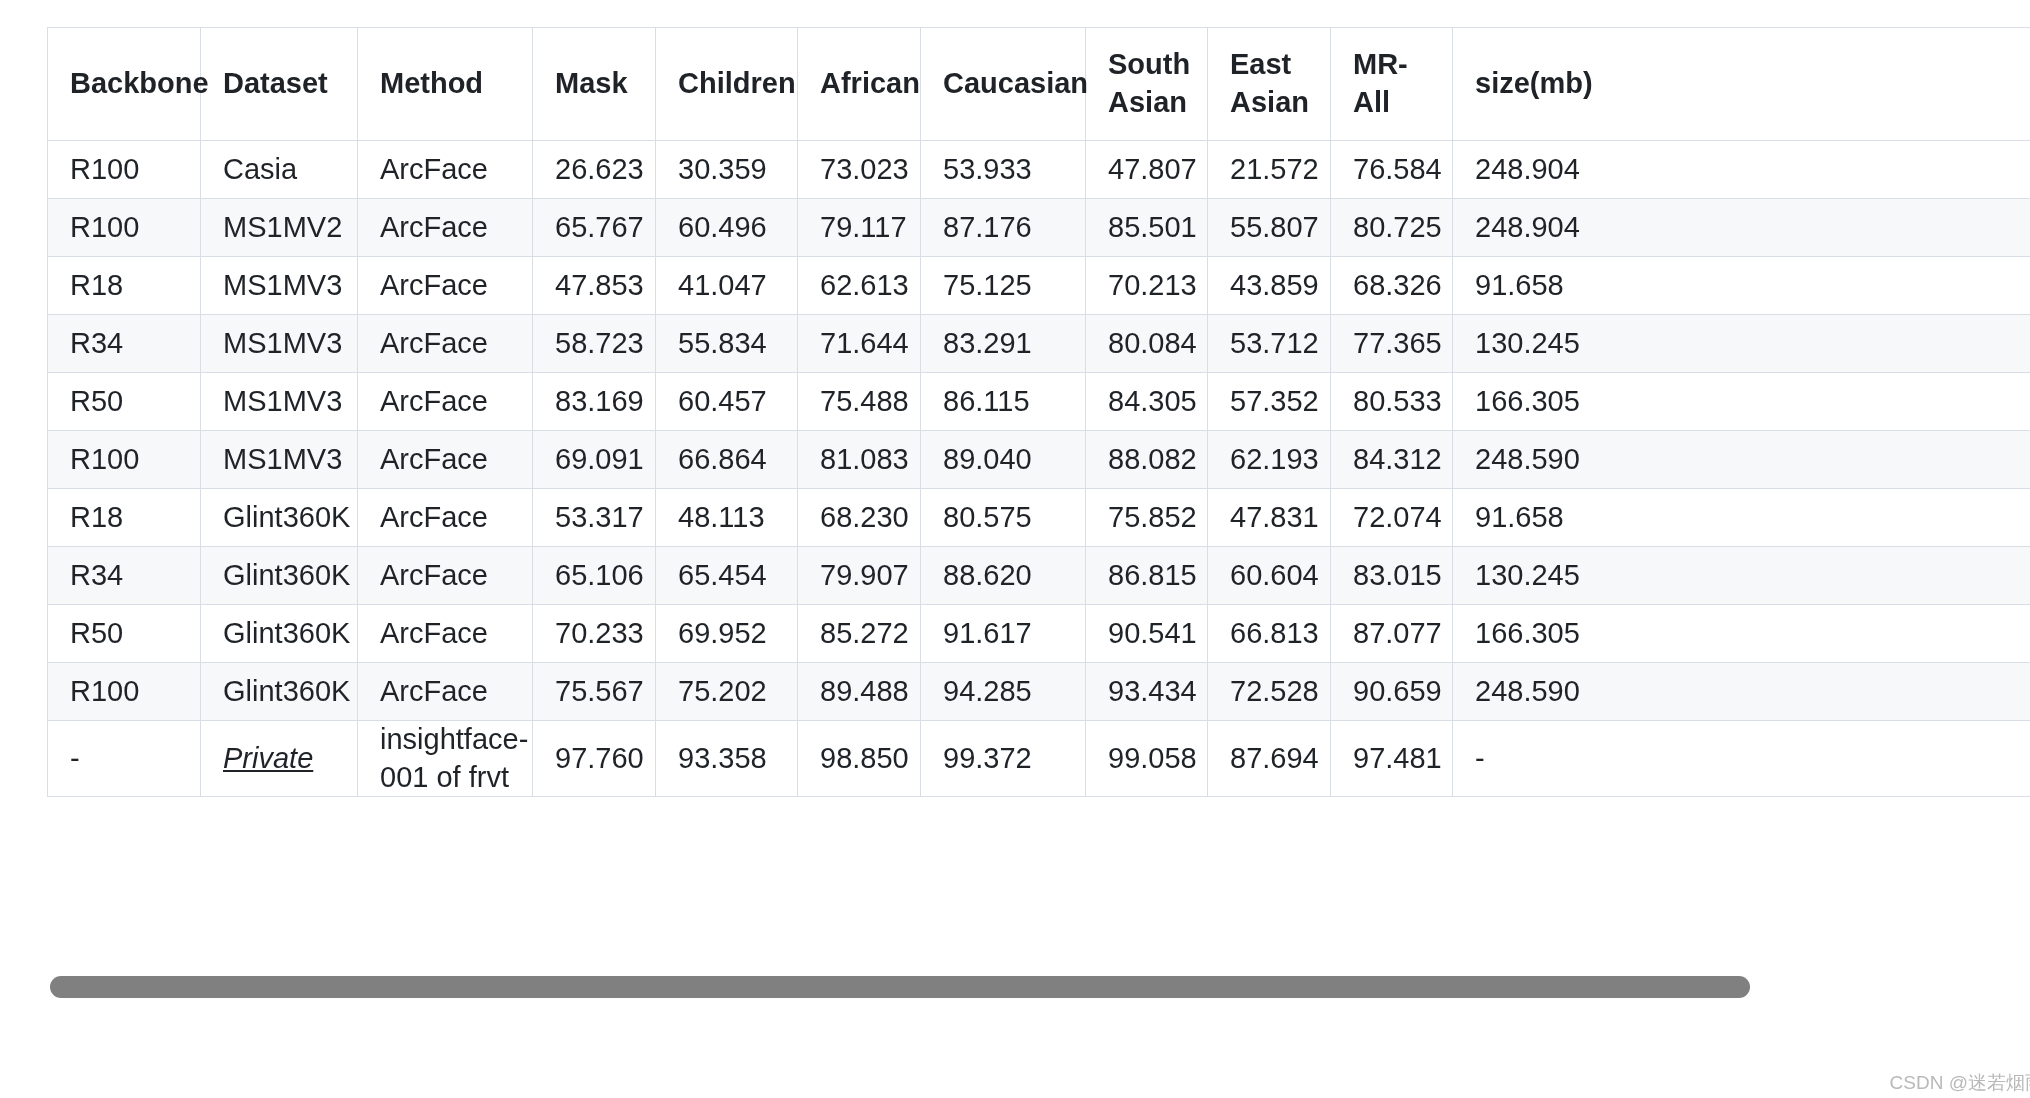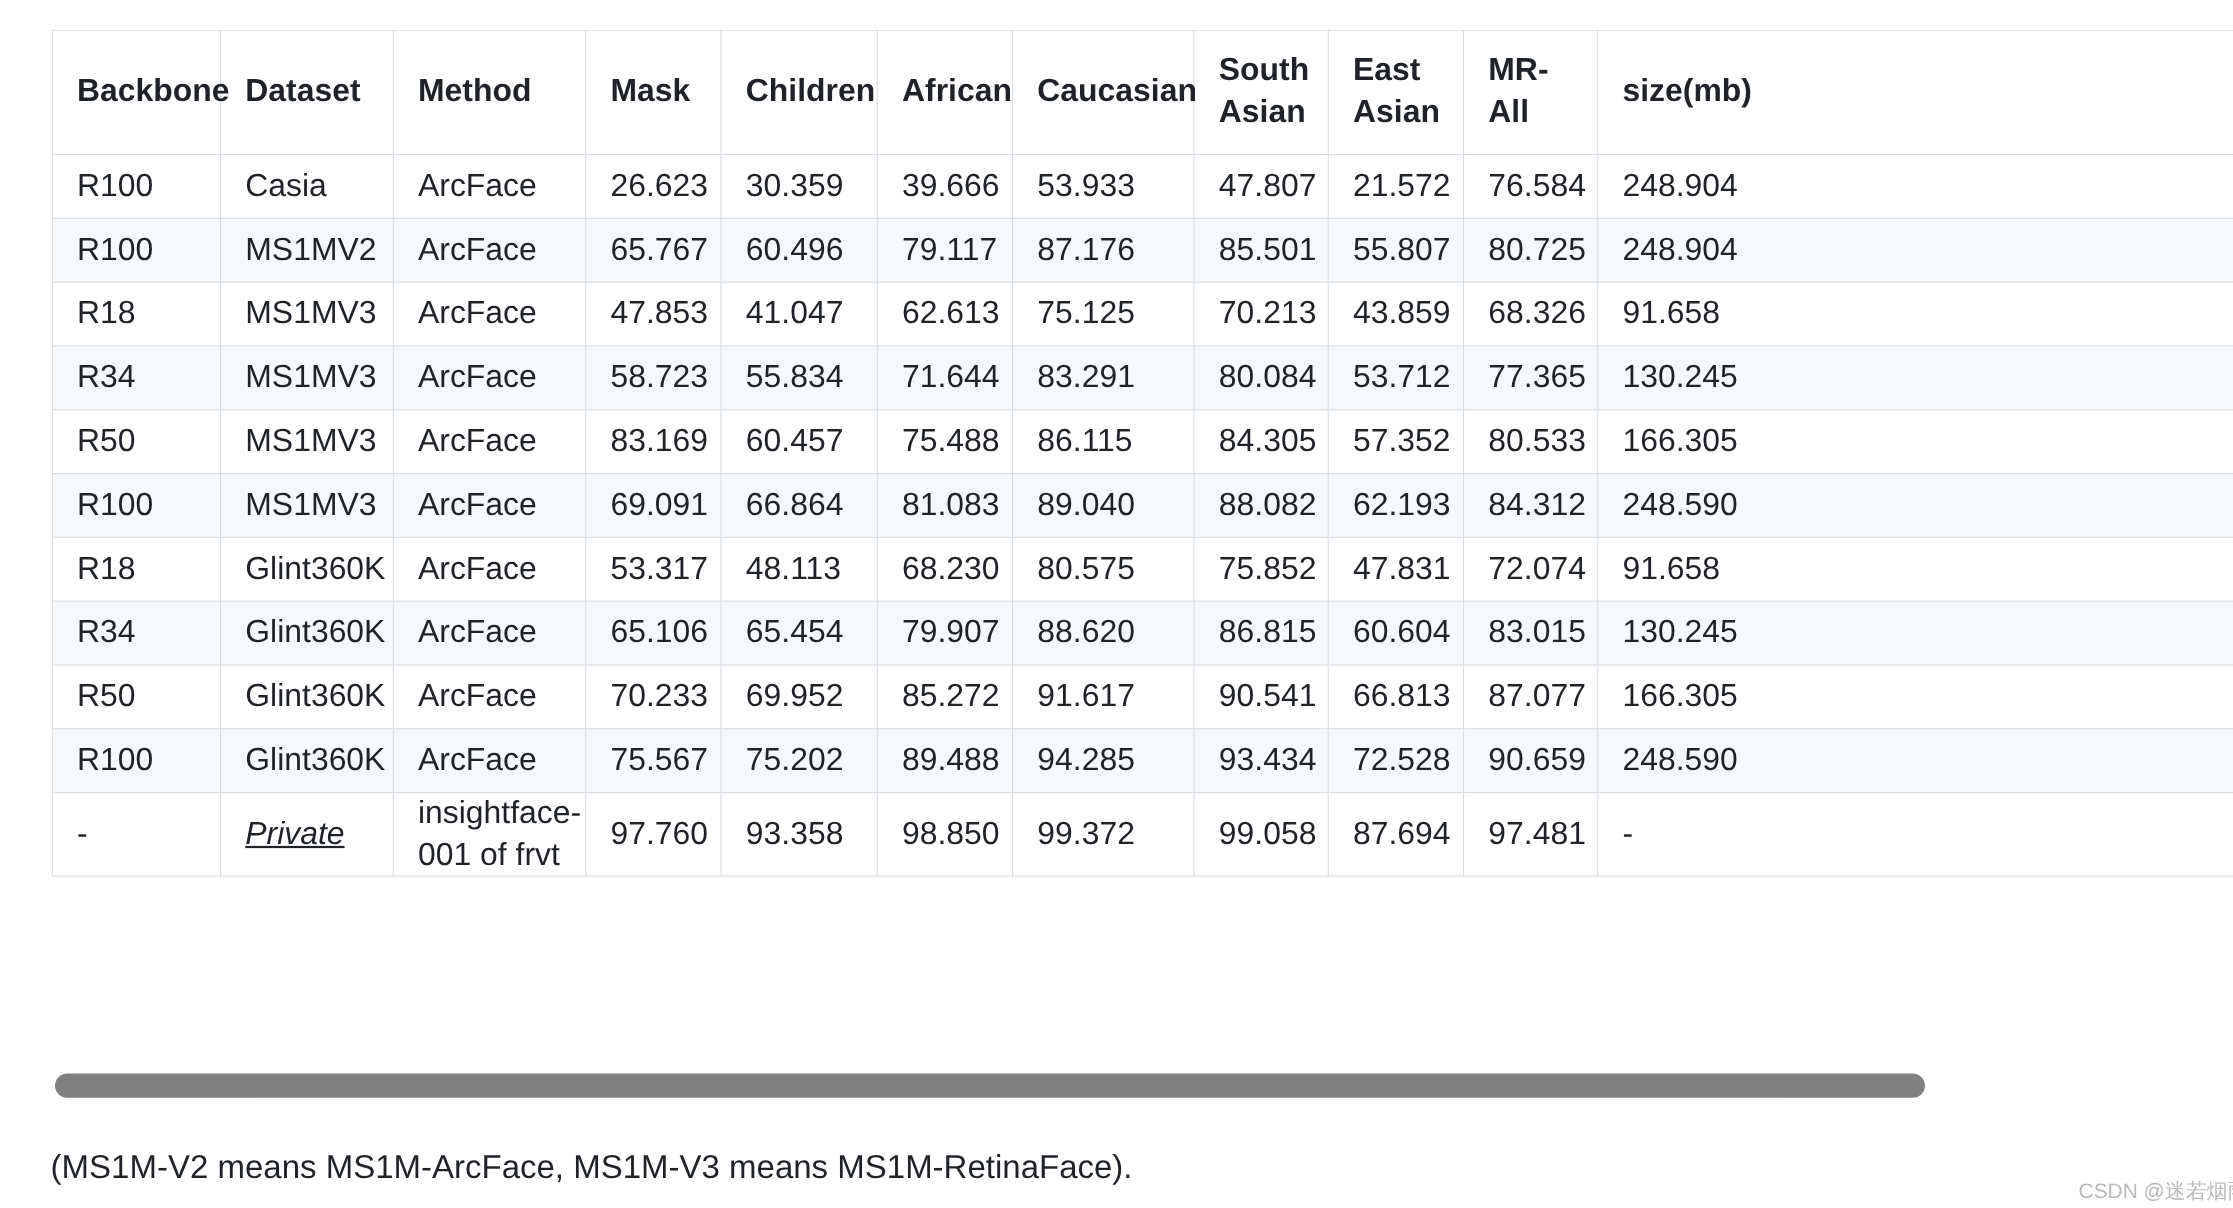--- a/index.html
+++ b/index.html
@@ -166,21 +166,21 @@
         </tr>
       </thead>
       <tbody>
 
         <tr>
           <td>R100</td>
           <td>Casia</td>
           <td>ArcFace</td>
           <td>26.623</td>
           <td>30.359</td>
-          <td>39.666</td>
+          <td>73.023</td>
           <td>53.933</td>
           <td>47.807</td>
           <td>21.572</td>
           <td>76.584</td>
           <td>248.904</td>
         </tr>
 
         <tr>
           <td>R100</td>
           <td>MS1MV2</td>
@@ -322,17 +322,16 @@
         </tr>
 
       </tbody>
     </table>
   </div>
 
   <div class="hscrollbar">
     <div class="thumb"></div>
   </div>
 
-  <div class="caption">(MS1M-V2 means MS1M-ArcFace, MS1M-V3 means MS1M-RetinaFace).</div>
 
   <div class="watermark">CSDN @迷若烟雨</div>
 
 </div>
 
 </body></html>

